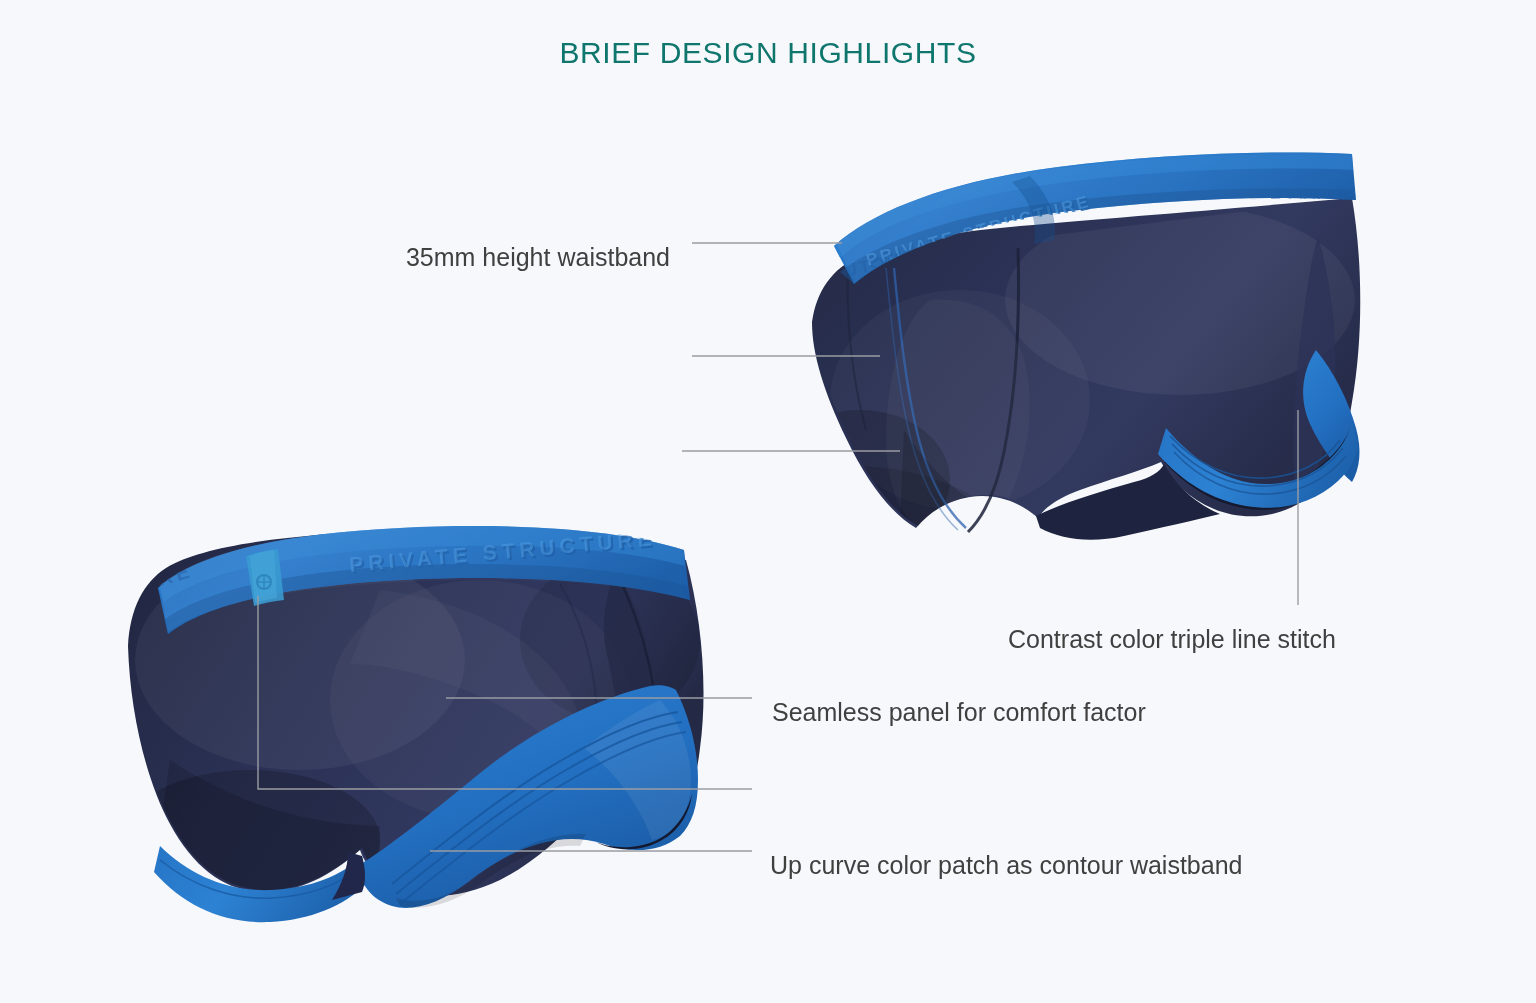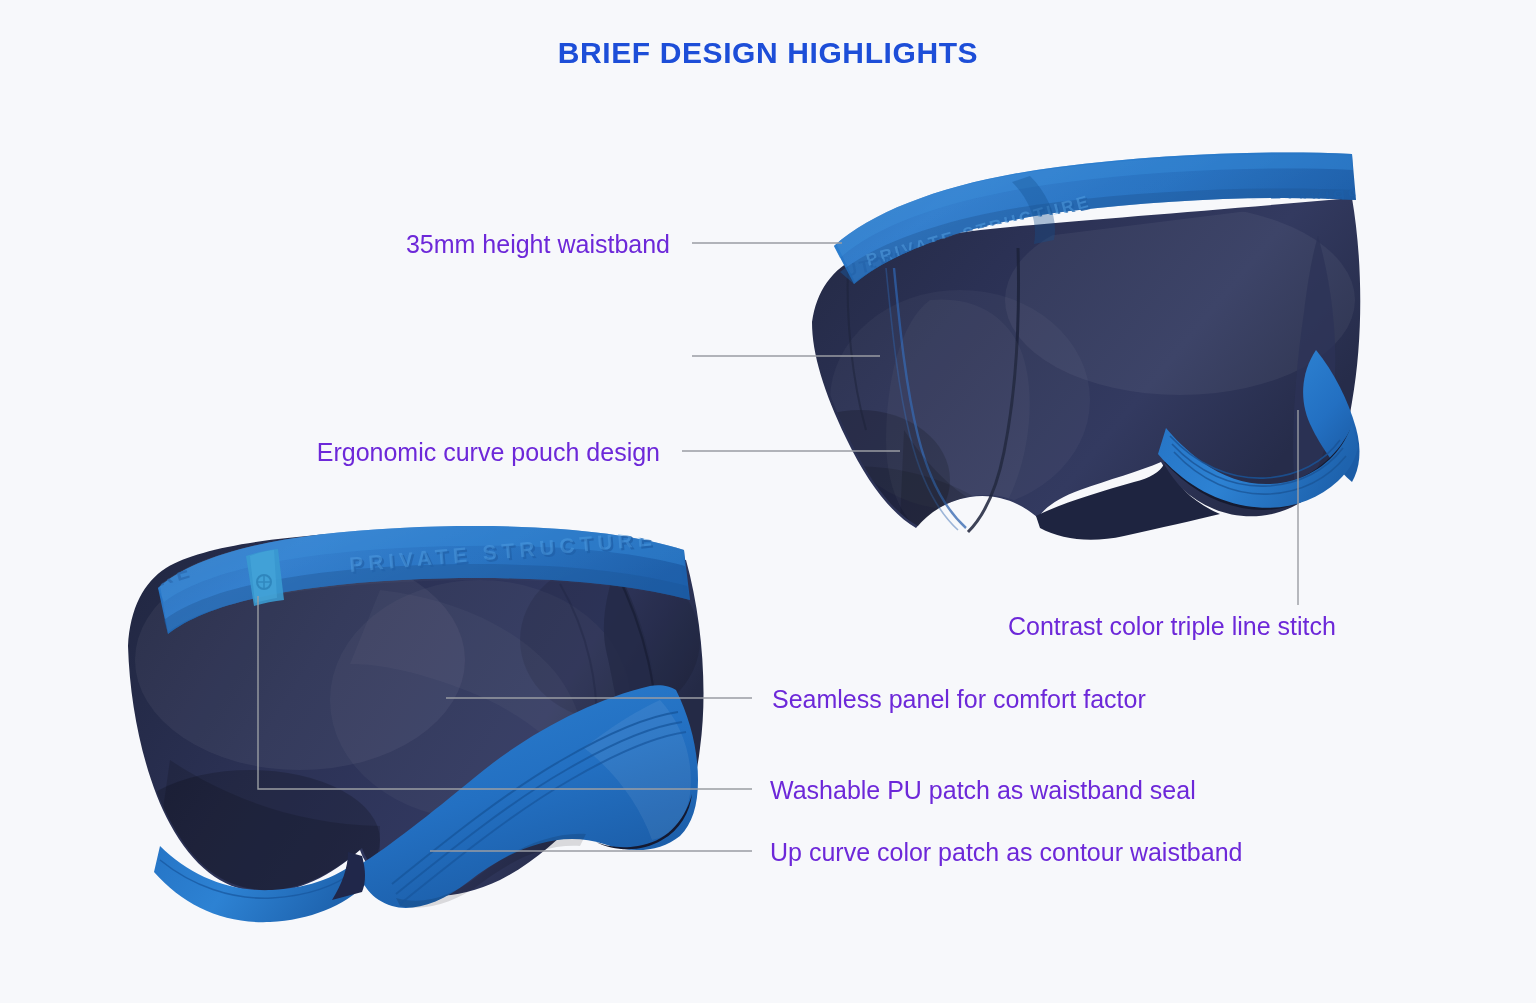--- a/index.html
+++ b/index.html
@@ -10,33 +10,34 @@
     overflow:hidden;
     position:relative;
   }
   #stage{position:absolute;inset:0;}
 
   .title{
     position:absolute;
     left:0;right:0;top:36px;
     text-align:center;
     font-size:30px;
-    font-weight:bold;
+    font-weight:normal;
     letter-spacing:0.6px;
-    color:#1d4ed8;
+    color:#0f766e;
   }
 
   svg.art{position:absolute;left:0;top:0;width:1536px;height:1003px;}
 
   .label{
     position:absolute;
     font-size:25px;
-    color:#6d28d9;
+    color:#404040;
     white-space:nowrap;
     line-height:1;
+    margin-top:13px;
   }
   .label.r{text-align:right;}
   .label.l{text-align:center;}
 </style>
 </head>
 <body>
 
 <div id="stage">
 
   <div class="title">BRIEF DESIGN HIGHLIGHTS</div>
@@ -286,23 +287,21 @@
 
       <line x1="752" y1="698" x2="446" y2="698"></line>
       <polyline points="752,789 258,789 258,596"></polyline>
       <line x1="752" y1="851" x2="430" y2="851"></line>
     </g>
   </svg>
 
   <div class="label r" style="right:866px;top:232px;">35mm height waistband</div>
 
 
-  <div class="label r" style="right:876px;top:440px;">Ergonomic curve pouch design</div>
 
   <div class="label l" style="left:1008px;top:614px;">Contrast color triple line stitch</div>
 
   <div class="label l" style="left:772px;top:687px;">Seamless panel for comfort factor</div>
 
-  <div class="label l" style="left:770px;top:778px;">Washable PU patch as waistband seal</div>
 
   <div class="label l" style="left:770px;top:840px;">Up curve color patch as contour waistband</div>
 
 </div>
 
 </body></html>

